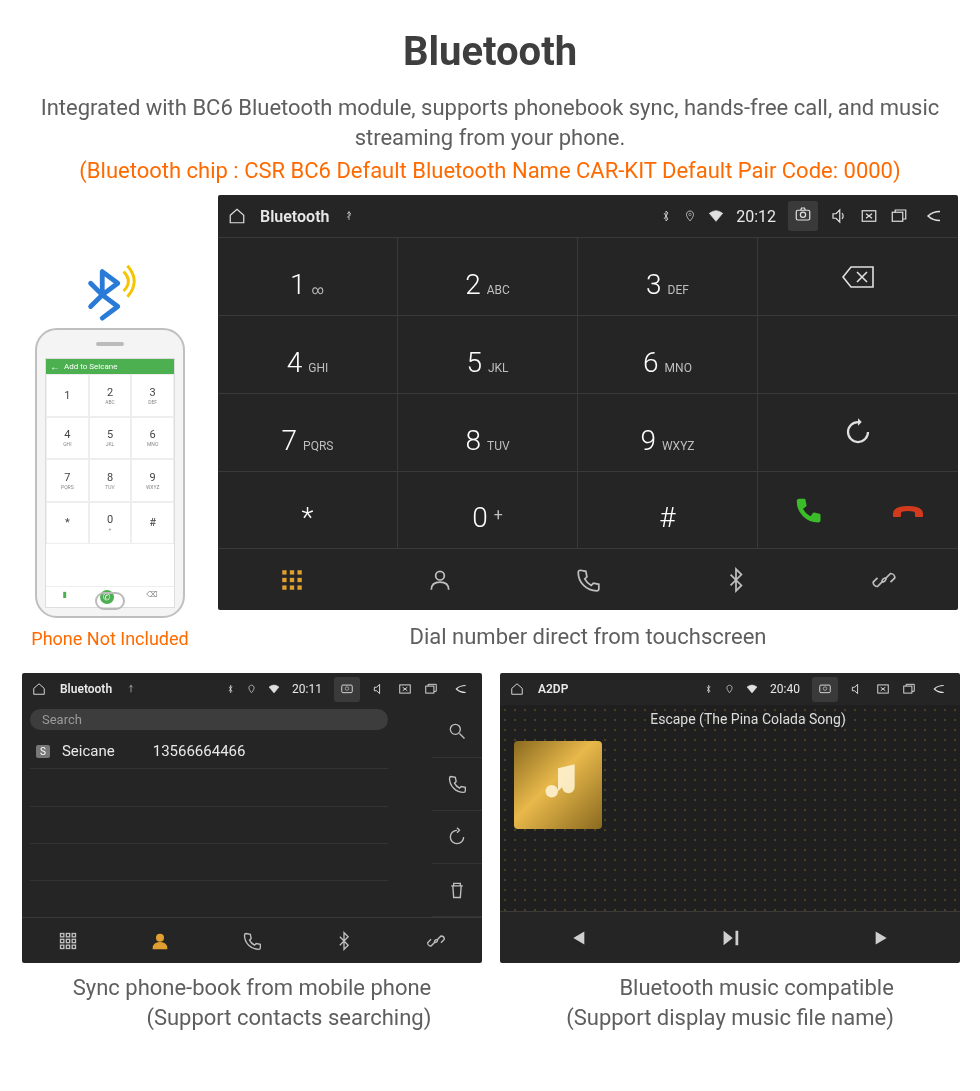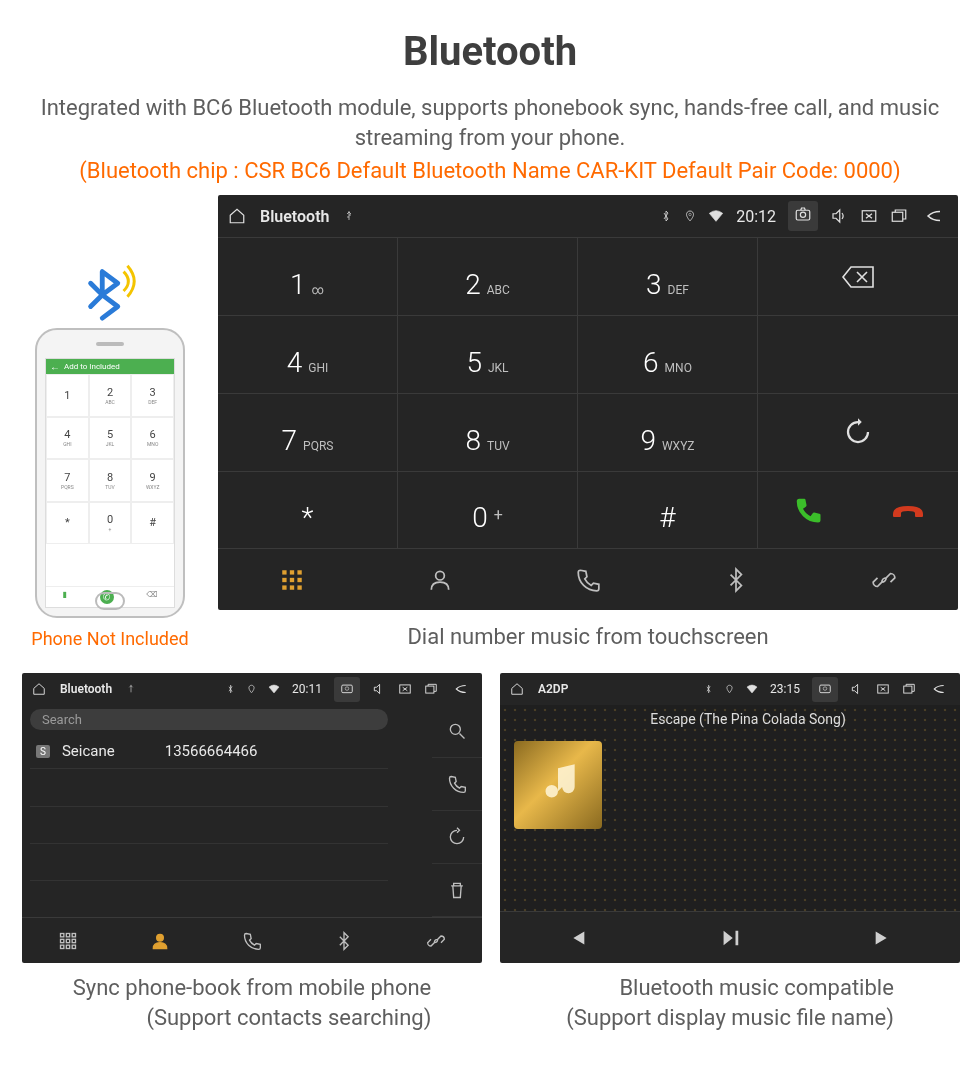--- a/index.html
+++ b/index.html
@@ -163,21 +163,21 @@
         <path d="M24 12 L40 24 L24 36 L24 12 M24 60 L40 48 L24 36" fill="none" stroke="#2a7bd8" stroke-width="5" stroke-linejoin="round" stroke-linecap="round"></path>
         <path d="M12 24 L24 36 L12 48" fill="none" stroke="#2a7bd8" stroke-width="5" stroke-linecap="round"></path>
         <path d="M46 12 Q56 22 46 32" fill="none" stroke="#f4c400" stroke-width="3"></path>
         <path d="M50 6 Q64 22 50 38" fill="none" stroke="#f4c400" stroke-width="3"></path>
       </svg>
       <div class="phone-frame">
         <div class="phone-speaker"></div>
         <div class="phone-screen">
           <div class="phone-header">
             <span class="back">←</span>
-            <span>Add to Included</span>
+            <span>Add to Seicane</span>
           </div>
           <div class="phone-keypad" id="phone-keypad">
               <div class="phone-key">
                 <span>1</span>
                 <span class="sub"></span>
               </div>
               <div class="phone-key">
                 <span>2</span>
                 <span class="sub">ABC</span>
               </div>
@@ -391,21 +391,21 @@
                 <path d="M7 7 L17 17 L12 22 L12 2 L17 7 L7 17"></path>
               </svg>
             </div>
           <div>
               <svg class="nav-icon" viewBox="0 0 24 24">
                 <path d="M10 14 A4 4 0 0 1 14 10 L18 6 A4 4 0 0 1 22 10 L18 14 M14 10 A4 4 0 0 1 10 14 L6 18 A4 4 0 0 1 2 14 L6 10"></path>
               </svg>
             </div>
         </div>
       </div>
-      <div class="caption">Dial number music from touchscreen</div>
+      <div class="caption">Dial number direct from touchscreen</div>
     </div>
   </div>
 
   <div class="row2">
 
     <div class="col">
       <div class="panel small">
         <div class="statusbar">
           <div class="left">
             <svg class="status-icon" viewBox="0 0 24 24">
@@ -446,21 +446,21 @@
                 <path d="M20 6 Q10 6 4 12 Q10 18 20 18" fill="none" stroke-width="2"></path>
               </svg>
           </div>
         </div>
         <div class="contacts-body">
           <div class="contacts-list">
             <div class="search-box">Search</div>
             <div class="contact-row">
               <span class="tag">S</span>
               <span>Seicane</span>
-              <span style="margin-left:38px;">13566664466</span>
+              <span style="margin-left:26px;">13566664466</span>
             </div>
             <div style="flex:1;border-bottom:1px solid #333;"></div>
             <div style="flex:1;border-bottom:1px solid #333;"></div>
             <div style="flex:1;border-bottom:1px solid #333;"></div>
             <div style="flex:1;"></div>
           </div>
           <div class="contacts-actions">
             <div>
                 <svg class="nav-icon" viewBox="0 0 24 24">
                   <circle cx="10" cy="10" r="6"></circle>
@@ -541,21 +541,21 @@
           <div class="right">
             <svg class="status-icon" viewBox="0 0 24 24" style="width:9px;">
                 <path d="M8 6 L16 18 L12 22 L12 2 L16 6 L8 18" fill="none" stroke-width="1.8"></path>
               </svg>
             <svg class="status-icon" viewBox="0 0 24 24" style="width:9px;">
                 <path d="M12 2 C7 2 5 6 5 9 C5 14 12 22 12 22 C12 22 19 14 19 9 C19 6 17 2 12 2 Z" fill="none" stroke-width="1.8"></path>
               </svg>
             <svg class="status-icon" viewBox="0 0 24 24" style="width:12px;">
                 <path d="M12 20 L2 8 Q12 0 22 8 Z" fill="#e0e0e0"></path>
               </svg>
-            <span>23:15</span>
+            <span>20:40</span>
             <span class="status-box hl"><svg class="status-icon" viewBox="0 0 24 24">
                   <rect x="3" y="7" width="18" height="13" rx="2" fill="none" stroke-width="1.6"></rect>
                   <circle cx="12" cy="13" r="3" fill="none"></circle>
                 </svg></span>
             <svg class="status-icon" viewBox="0 0 24 24">
                 <path d="M4 9 H8 L13 4 V20 L8 15 H4 Z" fill="none" stroke-width="1.6"></path>
               </svg>
             <svg class="status-icon" viewBox="0 0 24 24">
                 <rect x="3" y="5" width="18" height="14" fill="none" stroke-width="1.6"></rect>
                 <path d="M8 9 L16 15 M16 9 L8 15" stroke-width="1.6"></path>

